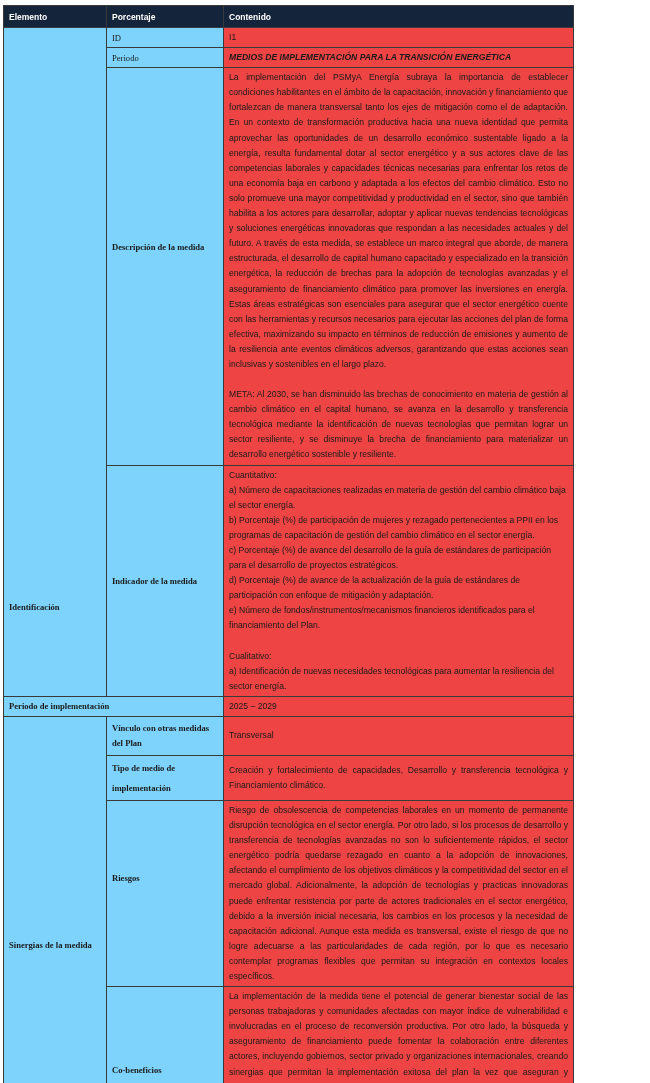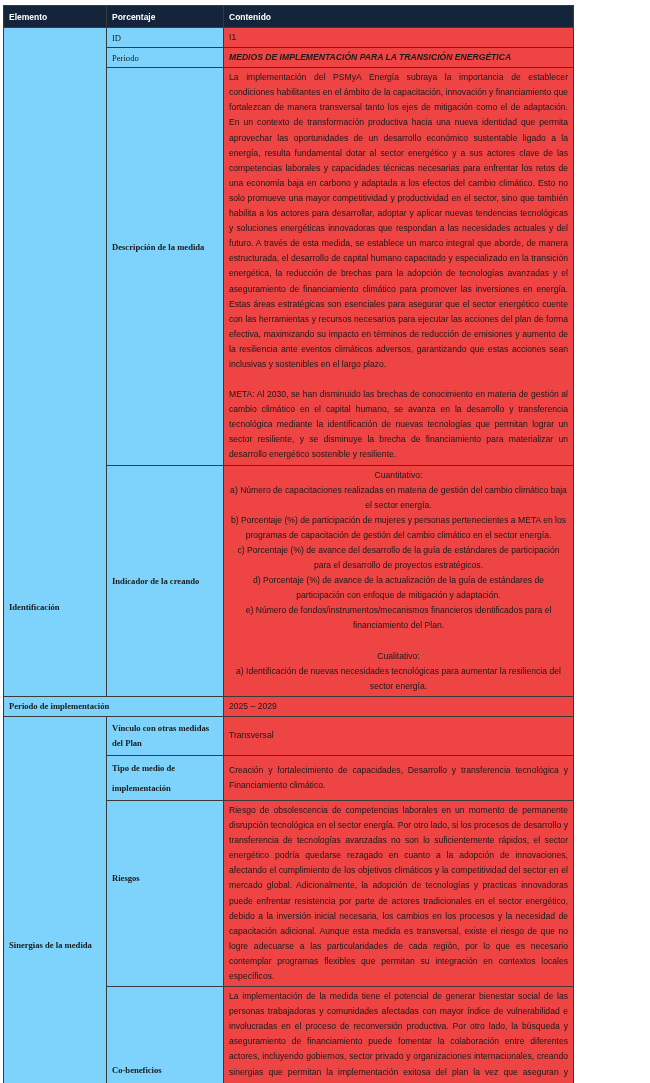--- a/index.html
+++ b/index.html
@@ -42,25 +42,25 @@
     </tr>
     <tr style="height:368px">
       <td class="label" style="vertical-align:top; padding-top:174px">Descripción de la medida</td>
       <td class="content">
         <div>La implementación del PSMyA Energía subraya la importancia de establecer condiciones habilitantes en el ámbito de la capacitación, innovación y financiamiento que fortalezcan de manera transversal tanto los ejes de mitigación como el de adaptación. En un contexto de transformación productiva hacia una nueva identidad que permita aprovechar las oportunidades de un desarrollo económico sustentable ligado a la energía, resulta fundamental dotar al sector energético y a sus actores clave de las competencias laborales y capacidades técnicas necesarias para enfrentar los retos de una economía baja en carbono y adaptada a los efectos del cambio climático. Esto no solo promueve una mayor competitividad y productividad en el sector, sino que también habilita a los actores para desarrollar, adoptar y aplicar nuevas tendencias tecnológicas y soluciones energéticas innovadoras que respondan a las necesidades actuales y del futuro. A través de esta medida, se establece un marco integral que aborde, de manera estructurada, el desarrollo de capital humano capacitado y especializado en la transición energética, la reducción de brechas para la adopción de tecnologías avanzadas y el aseguramiento de financiamiento climático para promover las inversiones en energía. Estas áreas estratégicas son esenciales para asegurar que el sector energético cuente con las herramientas y recursos necesarios para ejecutar las acciones del plan de forma efectiva, maximizando su impacto en términos de reducción de emisiones y aumento de la resiliencia ante eventos climáticos adversos, garantizando que estas acciones sean inclusivas y sostenibles en el largo plazo.</div>
         <div style="height:15px"></div>
         <div>META: Al 2030, se han disminuido las brechas de conocimiento en materia de gestión al cambio climático en el capital humano, se avanza en la desarrollo y transferencia tecnológica mediante la identificación de nuevas tecnologías que permitan lograr un sector resiliente, y se disminuye la brecha de financiamiento para materializar un desarrollo energético sostenible y resiliente.</div>
       </td>
     </tr>
     <tr style="height:223px">
-      <td class="label">Indicador de la creando</td>
-      <td class="content" style="vertical-align:top; text-align:center">
+      <td class="label">Indicador de la medida</td>
+      <td class="content" style="vertical-align:top; text-align:left">
         <div>Cuantitativo:</div>
         <div>a) Número de capacitaciones realizadas en materia de gestión del cambio climático baja el sector energía.</div>
-        <div>b) Porcentaje (%) de participación de mujeres y personas pertenecientes a META en los programas de capacitación de gestión del cambio climático en el sector energía.</div>
+        <div>b) Porcentaje (%) de participación de mujeres y rezagado pertenecientes a PPII en los programas de capacitación de gestión del cambio climático en el sector energía.</div>
         <div>c) Porcentaje (%) de avance del desarrollo de la guía de estándares de participación para el desarrollo de proyectos estratégicos.</div>
         <div>d) Porcentaje (%) de avance de la actualización de la guía de estándares de participación con enfoque de mitigación y adaptación.</div>
         <div>e) Número de fondos/instrumentos/mecanismos financieros identificados para el financiamiento del Plan.</div>
         <div style="height:15px"></div>
         <div>Cualitativo:</div>
         <div>a) Identificación de nuevas necesidades tecnológicas para aumentar la resiliencia del sector energía.</div>
       </td>
     </tr>
     <tr style="height:20px">
       <td class="label" colspan="2">Periodo de implementación</td>

